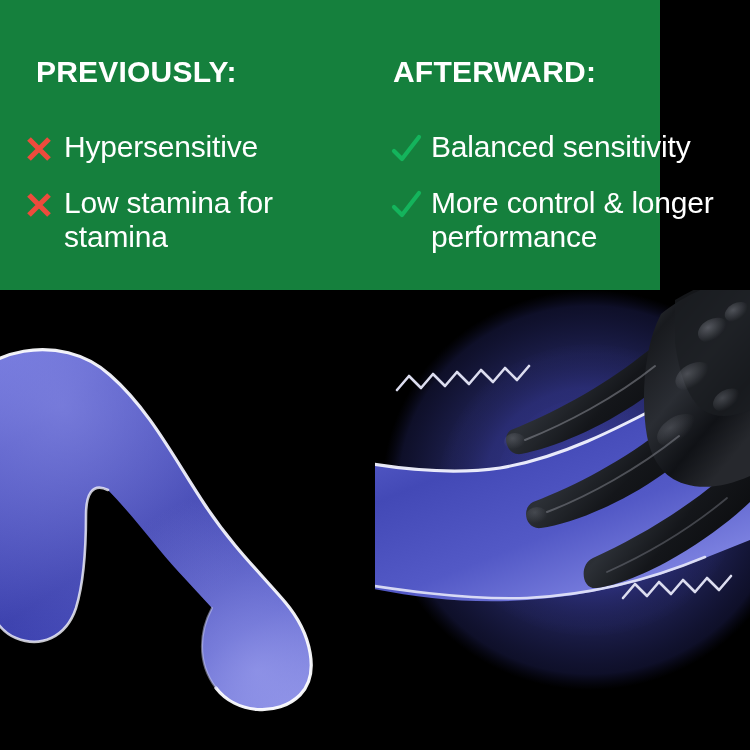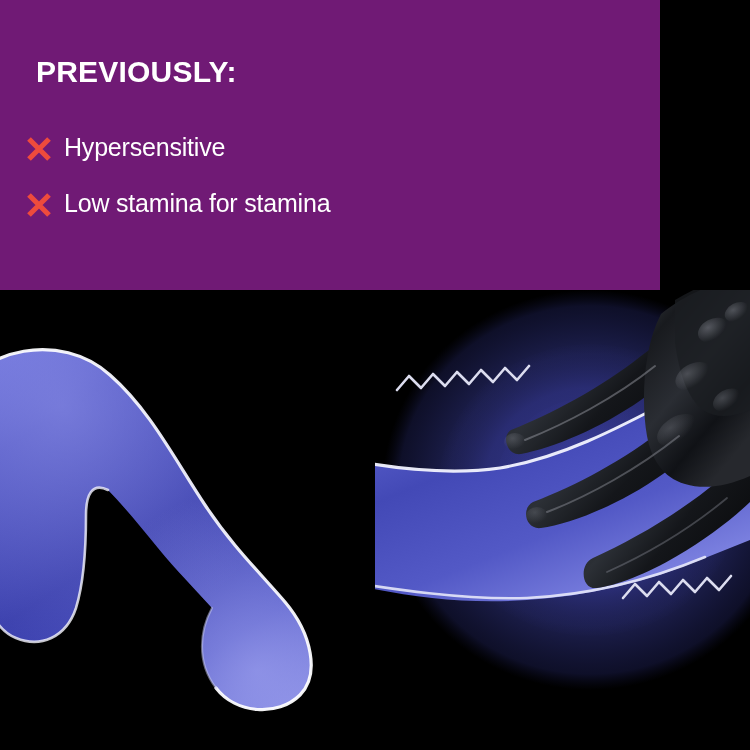--- a/index.html
+++ b/index.html
@@ -6,21 +6,21 @@
   * { margin:0; padding:0; box-sizing:border-box; }
   html, body {
     width:750px; height:750px;
     background:#000;
     font-family:"Liberation Sans", sans-serif;
     overflow:hidden;
   }
   #root {
     position:relative;
     width:660px; height:750px;
-    background:#701a75;
+    background:#15803d;
   }
 
   
   .col { position:absolute; top:0; width:375px; height:300px; }
   .col-left  { left:0; }
   .col-right { left:375px; }
 
   .col-title {
     position:absolute;
     top:55px;
@@ -44,21 +44,21 @@
     margin-bottom:20px;
   }
   .bullet-icon {
     flex:0 0 auto;
     width:34px; height:34px;
     margin-right:8px;
     margin-top:2px;
     display:block;
   }
   .bullet-text {
-    font-size:25px;
+    font-size:30px;
     line-height:34px;
     color:#ffffff;
     font-weight:400;
     font-family:"Liberation Sans", sans-serif;
     letter-spacing:-0.2px;
   }
 
   
   .art {
     position:absolute;
@@ -90,20 +90,41 @@
       <div class="bullet">
         <svg class="bullet-icon" viewBox="0 0 34 34">
           <path d="M7 7 L27 27 M27 7 L7 27" stroke="#EE4B3C" stroke-width="5.2" stroke-linecap="butt" fill="none"></path>
         </svg>
         <span class="bullet-text">Low stamina for stamina</span>
       </div>
 
     </div>
   </div>
 
+  <div class="col col-right">
+    <div class="col-title">AFTERWARD:</div>
+
+    <div class="bullets">
+
+      <div class="bullet">
+        <svg class="bullet-icon" viewBox="0 0 34 34">
+          <path d="M5 19 L13 27 L30 5" stroke="#14B45C" stroke-width="4.2" fill="none" stroke-linecap="round" stroke-linejoin="round"></path>
+        </svg>
+        <span class="bullet-text">Balanced sensitivity</span>
+      </div>
+
+      <div class="bullet">
+        <svg class="bullet-icon" viewBox="0 0 34 34">
+          <path d="M5 19 L13 27 L30 5" stroke="#14B45C" stroke-width="4.2" fill="none" stroke-linecap="round" stroke-linejoin="round"></path>
+        </svg>
+        <span class="bullet-text">More control &amp; longer performance</span>
+      </div>
+
+    </div>
+  </div>
 
   <div class="art art-left">
     <svg viewBox="0 0 375 460" preserveAspectRatio="xMinYMin slice">
       <defs>
         <linearGradient id="lblue" x1="0.15" y1="0" x2="0.8" y2="1">
           <stop offset="0" stop-color="#6F74DE"></stop>
           <stop offset="0.22" stop-color="#4A4FBE"></stop>
           <stop offset="0.50" stop-color="#3A3FAC"></stop>
           <stop offset="0.76" stop-color="#5056C4"></stop>
           <stop offset="1" stop-color="#8C90E6"></stop>

